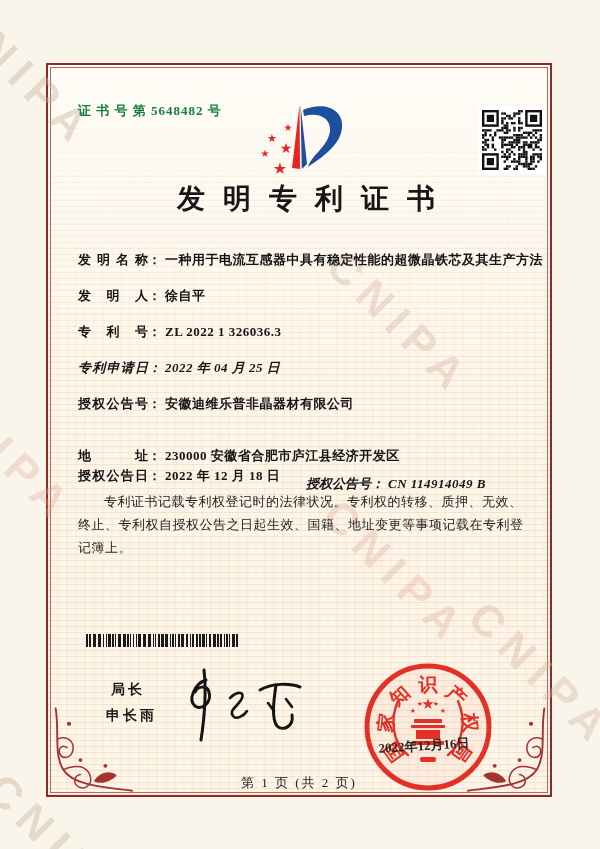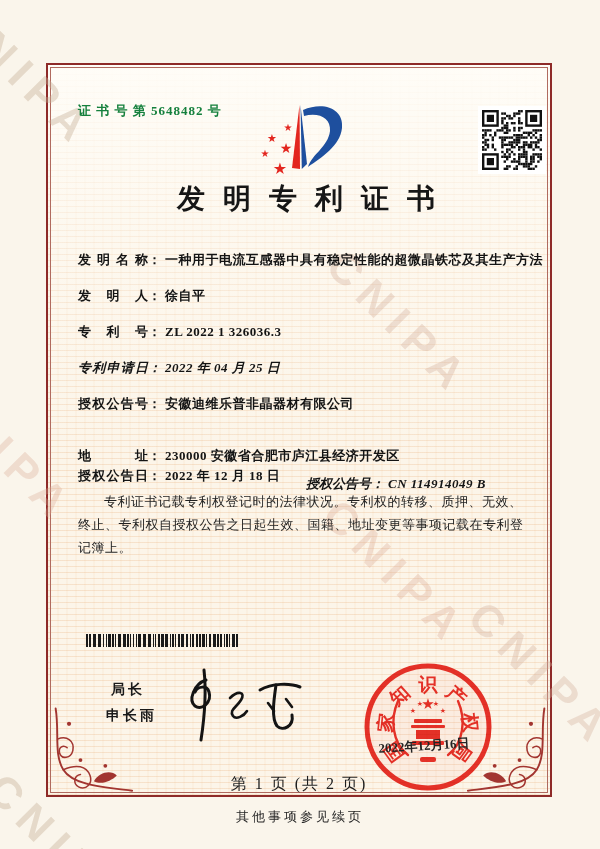--- a/index.html
+++ b/index.html
@@ -86,21 +86,21 @@
   .seal{position:absolute;left:362px;top:661px;width:132px;height:132px;z-index:5;
     opacity:0.94;mix-blend-mode:multiply;}
   .seal-date{
     position:absolute;left:372px;top:737px;width:104px;z-index:6;
     text-align:center;font-size:13px;font-weight:700;color:#242424;
     transform:rotate(-3.5deg);white-space:nowrap;
   }
 
   .page-info{
     position:absolute;left:46px;top:774px;width:506px;z-index:3;
-    text-align:center;font-size:16px;color:#1E1E1E;letter-spacing:2px;
+    text-align:center;font-size:13px;color:#1E1E1E;letter-spacing:2px;
   }
   .continuation{
     position:absolute;left:0;top:808px;width:600px;z-index:3;
     text-align:center;font-size:13px;color:#262626;letter-spacing:3px;
   }
 </style>
 </head>
 <body>
 
 <div class="page">
@@ -489,15 +489,14 @@
       <rect x="54" y="69" width="24" height="9"></rect>
       <rect x="50" y="80" width="32" height="4" rx="1"></rect>
       <rect x="58" y="96" width="16" height="5" rx="2"></rect>
       <path d="M36,40 C28,58 30,82 46,94" fill="none" stroke="#E6261D" stroke-width="2.4" stroke-linecap="round"></path>
       <path d="M96,40 C104,58 102,82 86,94" fill="none" stroke="#E6261D" stroke-width="2.4" stroke-linecap="round"></path>
     </g>
   </svg>
   <div class="seal-date">2022年12月16日</div>
 
   <div class="page-info">第 1 页 (共 2 页)</div>
-  <div class="continuation">其他事项参见续页</div>
 
 </div>
 
 </body></html>

